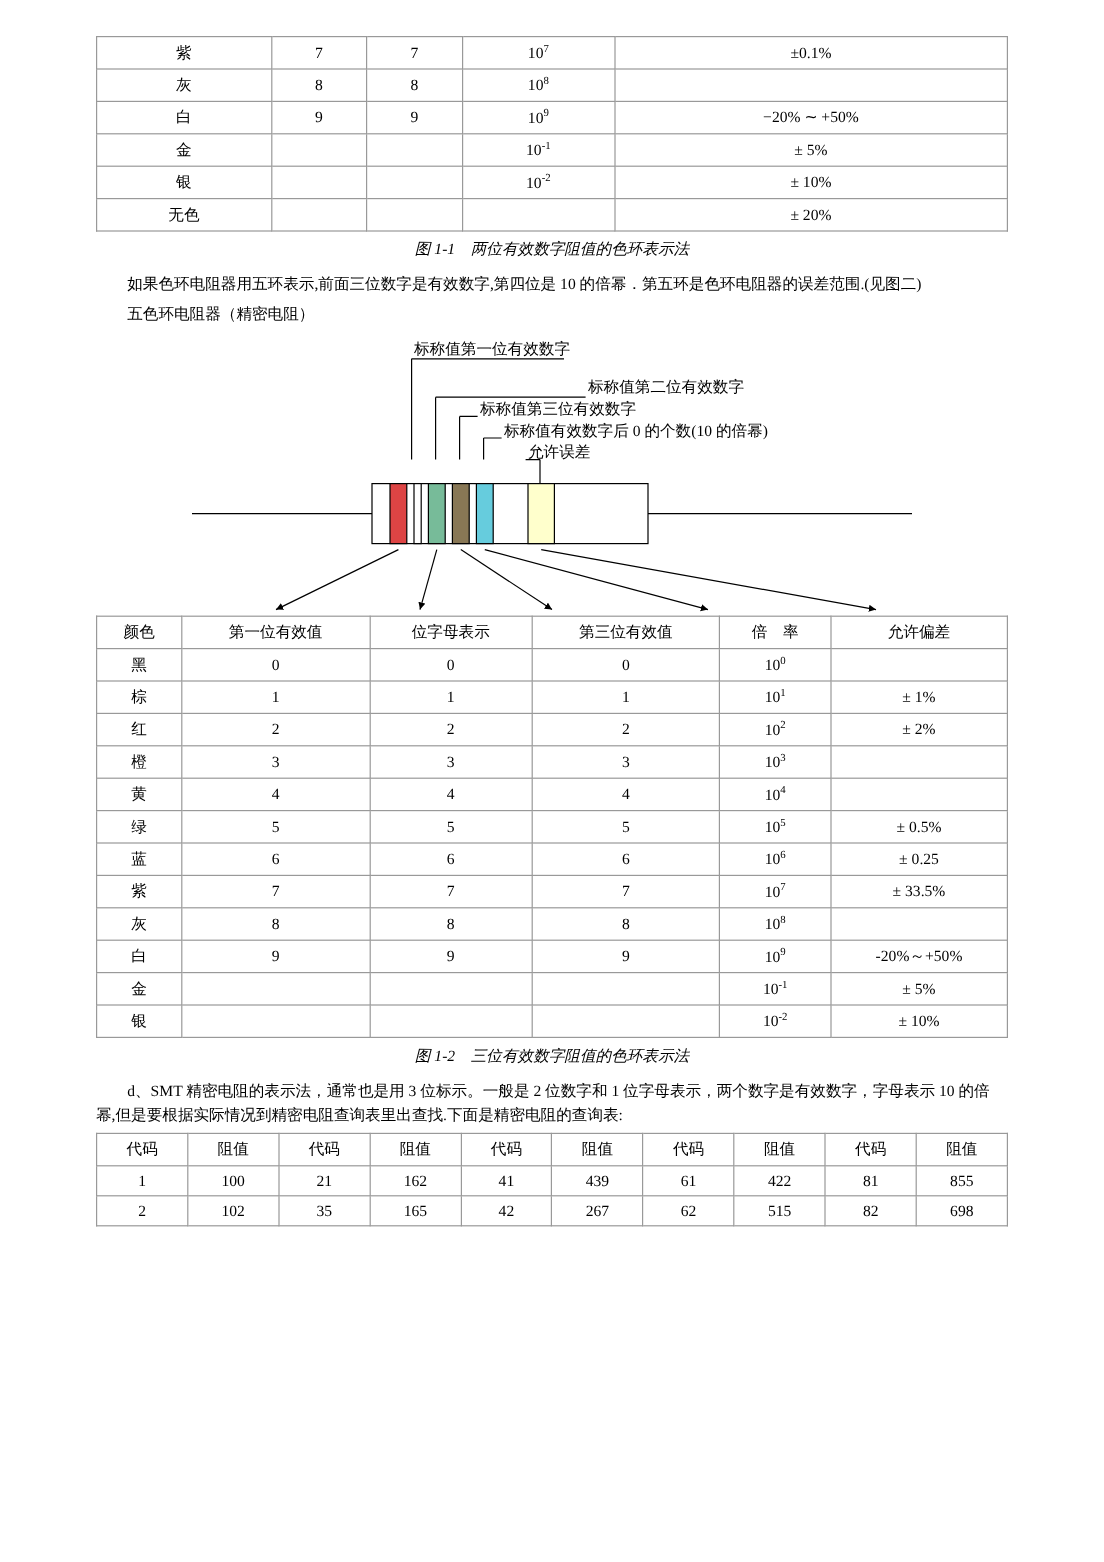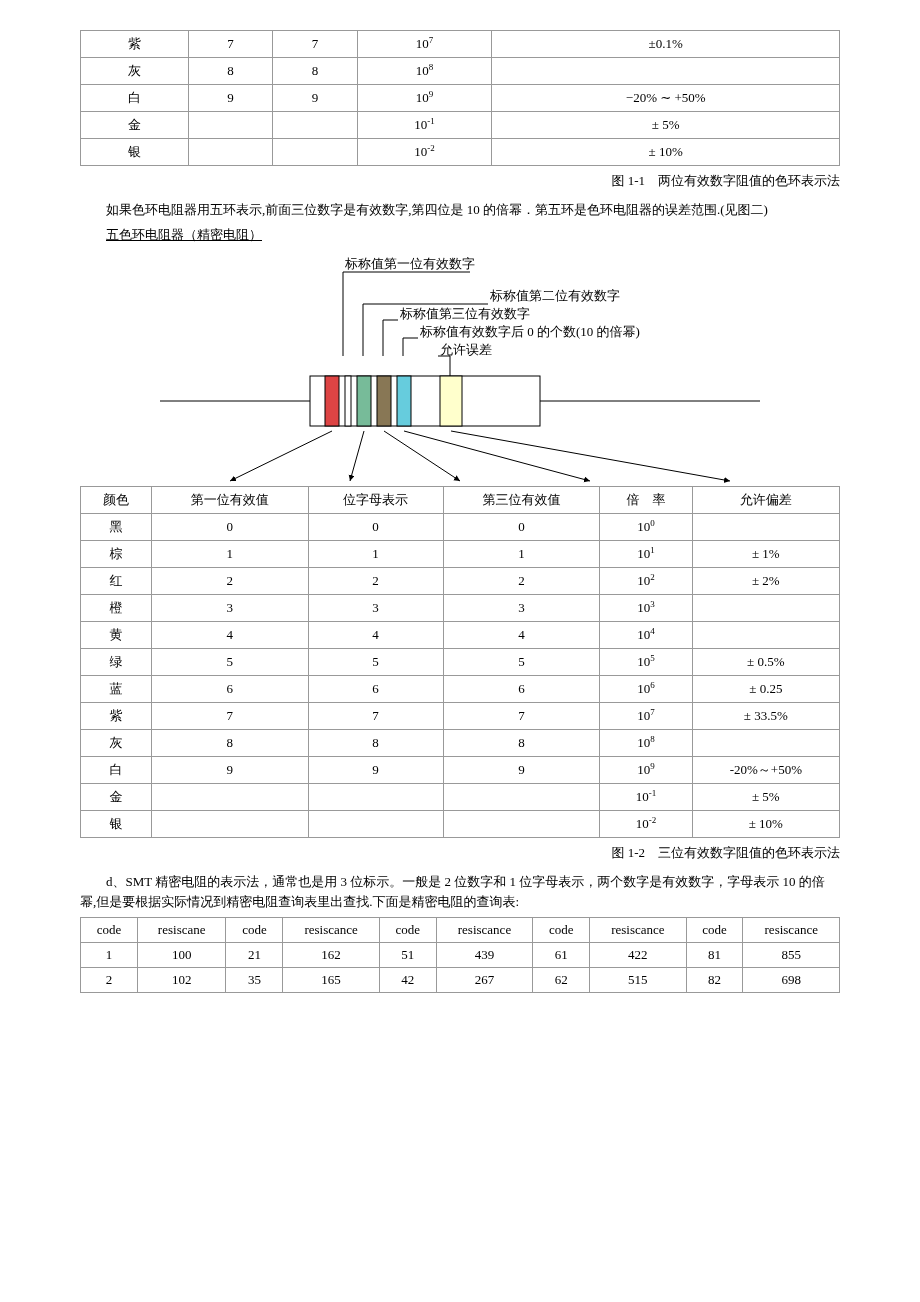--- a/index.html
+++ b/index.html
@@ -15,42 +15,43 @@
       width: 100%;
       margin: 0;
     }
     table td, table th {
       border: 1px solid #999;
       padding: 4px 8px;
       text-align: center;
       font-weight: normal;
     }
     .caption {
-      text-align: right;
+      text-align: center;
       margin: 6px 0 10px 0;
+      font-style: italic;
     }
     .paragraph {
       margin: 4px 0;
       text-indent: 2em;
       line-height: 1.6;
     }
     .sup {
       font-size: 9px;
       vertical-align: super;
     }
     .resistor-diagram {
       margin: 10px 0 0 0;
       position: relative;
       text-align: right;
     }
     .resistor-svg {
       display: block;
       margin: 8px auto 0 auto;
     }
-    .indent1 { text-indent: 0; margin-left: 2em; text-decoration: underline; }
+    .indent1 { text-indent: 0; margin-left: 2em; }
   </style>
 </head>
 <body>
 
 <table>
   <tbody id="t1body">
       <tr>
         <td>紫</td>
         <td>7</td>
         <td>7</td>
@@ -77,20 +78,27 @@
         <td></td>
         <td>10<span class="sup">-1</span></td>
         <td>± 5%</td>
       </tr>
       <tr>
         <td>银</td>
         <td></td>
         <td></td>
         <td>10<span class="sup">-2</span></td>
         <td>± 10%</td>
+      </tr>
+      <tr>
+        <td>无色</td>
+        <td></td>
+        <td></td>
+        <td></td>
+        <td>± 20%</td>
       </tr>
     </tbody>
 </table>
 <div class="caption">图 1-1　两位有效数字阻值的色环表示法</div>
 
 <div class="paragraph">如果色环电阻器用五环表示,前面三位数字是有效数字,第四位是 10 的倍幂．第五环是色环电阻器的误差范围.(见图二)</div>
 <div class="paragraph indent1">五色环电阻器（精密电阻）</div>
 
 <div class="resistor-diagram">
   <svg class="resistor-svg" width="700" height="230" viewBox="0 0 700 230">
@@ -247,39 +255,39 @@
       </tr>
     </tbody>
 </table>
 <div class="caption">图 1-2　三位有效数字阻值的色环表示法</div>
 
 <div class="paragraph">d、SMT 精密电阻的表示法，通常也是用 3 位标示。一般是 2 位数字和 1 位字母表示，两个数字是有效数字，字母表示 10 的倍幂,但是要根据实际情况到精密电阻查询表里出查找.下面是精密电阻的查询表:</div>
 
 <table>
   <thead>
     <tr>
-      <th>code</th>
-      <th>resiscane</th>
-      <th>code</th>
-      <th>resiscance</th>
-      <th>code</th>
-      <th>resiscance</th>
-      <th>code</th>
-      <th>resiscance</th>
-      <th>code</th>
-      <th>resiscance</th>
+      <th>代码</th>
+      <th>阻值</th>
+      <th>代码</th>
+      <th>阻值</th>
+      <th>代码</th>
+      <th>阻值</th>
+      <th>代码</th>
+      <th>阻值</th>
+      <th>代码</th>
+      <th>阻值</th>
     </tr>
   </thead>
   <tbody id="t3body">
       <tr>
         <td>1</td>
         <td>100</td>
         <td>21</td>
         <td>162</td>
-        <td>51</td>
+        <td>41</td>
         <td>439</td>
         <td>61</td>
         <td>422</td>
         <td>81</td>
         <td>855</td>
       </tr>
       <tr>
         <td>2</td>
         <td>102</td>
         <td>35</td>

